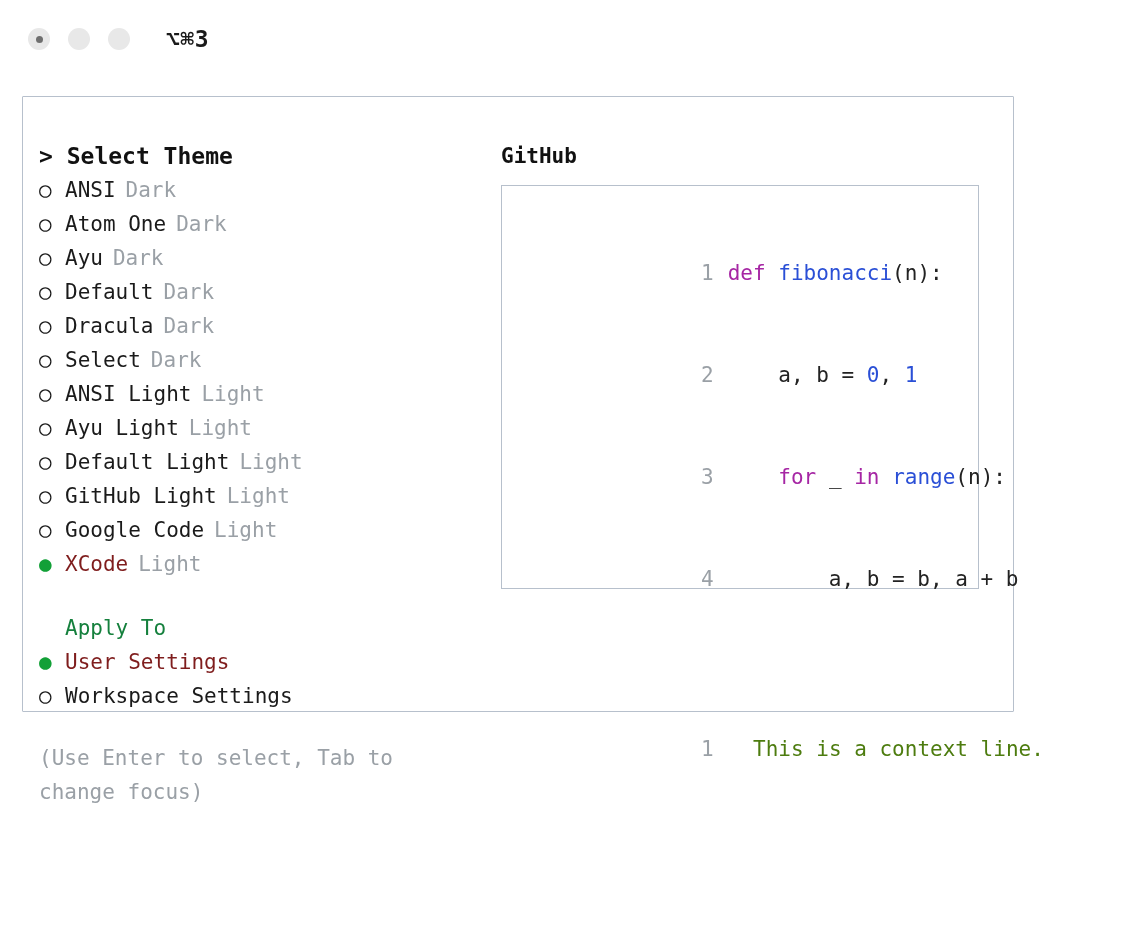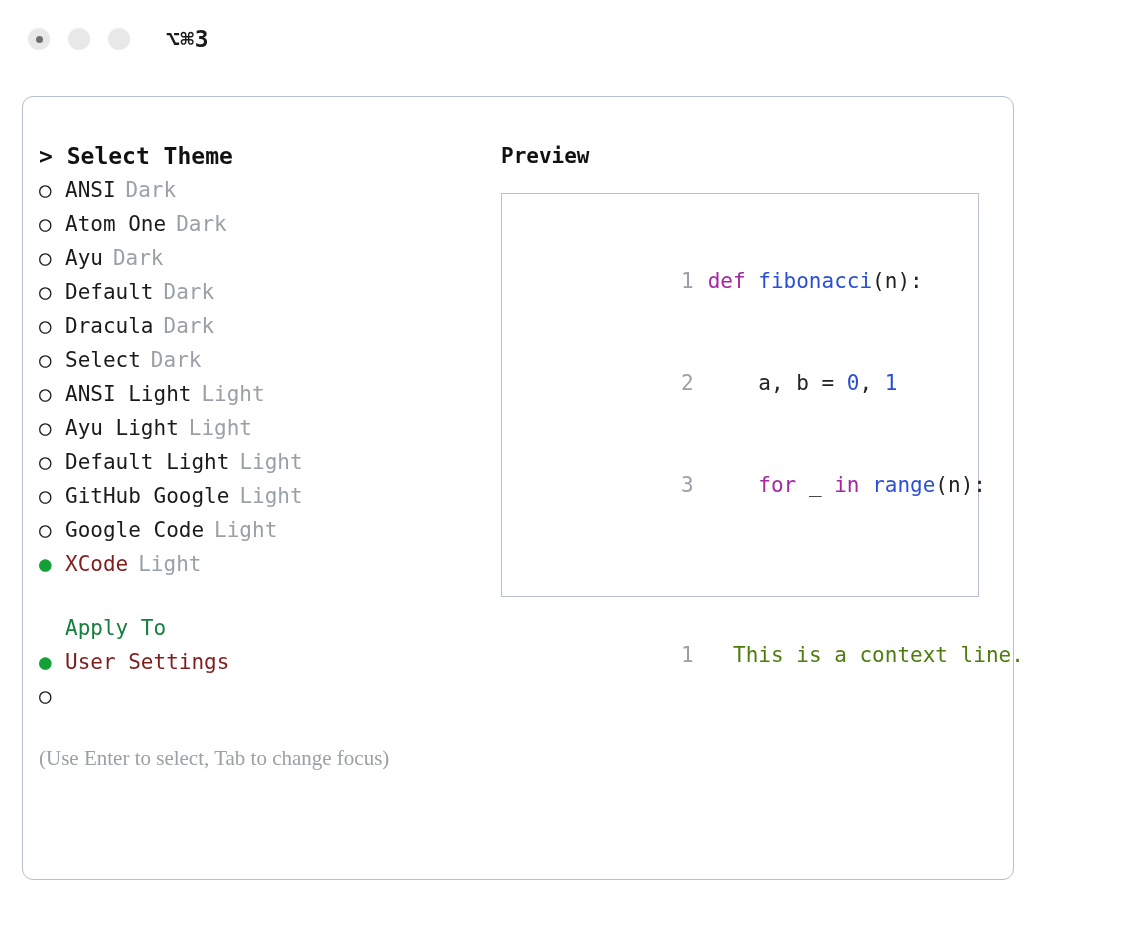--- a/index.html
+++ b/index.html
@@ -55,23 +55,23 @@
     font-weight: bold;
     color: #1a1a1a;
     letter-spacing: 0.5px;
     font-family: "DejaVu Sans Mono", monospace;
   }
   .panel {
     position: absolute;
     left: 22px;
     top: 96px;
     width: 992px;
-    height: 784px;
+    height: 616px;
     border: 1px solid #b7c0cc;
-    border-radius: 11px;
+    border-radius: 1px;
     box-sizing: border-box;
     background: #ffffff;
   }
   .panel-inner {
     position: relative;
     width: 100%;
     height: 100%;
     padding: 42px 0 0 16px;
     box-sizing: border-box;
   }
@@ -125,37 +125,36 @@
     white-space: pre;
     padding-left: 26px;
   }
   .hint {
     font-size: 21px;
     line-height: 34px;
     color: #9aa0a6;
     white-space: pre-wrap;
     width: 400px;
     margin-top: 28px;
-    font-family: Liberation Serif, serif;
   }
   .preview-title {
     font-size: 21px;
     color: #111111;
     font-weight: bold;
     line-height: 34px;
     white-space: pre;
   }
   .preview-box {
-    margin-top: 20px;
+    margin-top: 12px;
     width: 478px;
     height: 404px;
     border: 1px solid #b7c0cc;
     box-sizing: border-box;
     background: #ffffff;
-    padding: 36px 0 0 10px;
+    padding: 36px 0 0 30px;
   }
   .code-line {
     font-size: 21px;
     line-height: 34px;
     white-space: pre;
     font-family: "DejaVu Sans Mono", monospace;
   }
   .ln {
     display: inline-block;
     width: 30px;
@@ -228,21 +227,21 @@
           <span class="opt-label">Ayu Light</span>
           <span class="variant">Light</span>
         </div>
         <div class="opt">
           <span class="bullet">○</span>
           <span class="opt-label">Default Light</span>
           <span class="variant">Light</span>
         </div>
         <div class="opt">
           <span class="bullet">○</span>
-          <span class="opt-label">GitHub Google</span>
+          <span class="opt-label">GitHub Light</span>
           <span class="variant">Light</span>
         </div>
         <div class="opt">
           <span class="bullet">○</span>
           <span class="opt-label">Google Code</span>
           <span class="variant">Light</span>
         </div>
         <div class="opt selected">
           <span class="bullet">●</span>
           <span class="opt-label">XCode</span>
@@ -252,42 +251,46 @@
         <div class="section-gap"></div>
 
         <div class="subhead">Apply To</div>
 
         <div class="opt selected">
           <span class="bullet">●</span>
           <span class="opt-label">User Settings</span>
         </div>
         <div class="opt">
           <span class="bullet">○</span>
+          <span class="opt-label">Workspace Settings</span>
         </div>
 
         <div class="hint">(Use Enter to select, Tab to change focus)</div>
       </div>
 
       <div class="col-right">
-        <div class="preview-title">Preview</div>
+        <div class="preview-title">GitHub</div>
 
         <div class="preview-box">
 
           <div class="code-line">
             <span class="ln">1</span><span class="kw">def </span><span class="fn">fibonacci</span><span class="plain">(n):</span>
           </div>
 
           <div class="code-line">
             <span class="ln">2</span><span class="plain">    a, b = </span><span class="num">0</span><span class="plain">, </span><span class="num">1</span>
           </div>
 
           <div class="code-line">
             <span class="ln">3</span><span class="plain">    </span><span class="kw">for</span><span class="plain"> _ </span><span class="kw">in</span><span class="plain"> </span><span class="fn">range</span><span class="plain">(n):</span>
           </div>
 
+          <div class="code-line">
+            <span class="ln">4</span><span class="plain">        a, b = b, a + b</span>
+          </div>
 
 
           <div class="blank-line"></div>
           <div class="blank-line"></div>
 
           <div class="code-line">
             <span class="ln">1</span><span class="ctx"> </span><span class="ctx"> This is a context line.</span>
           </div>
 
           <div class="code-line">

